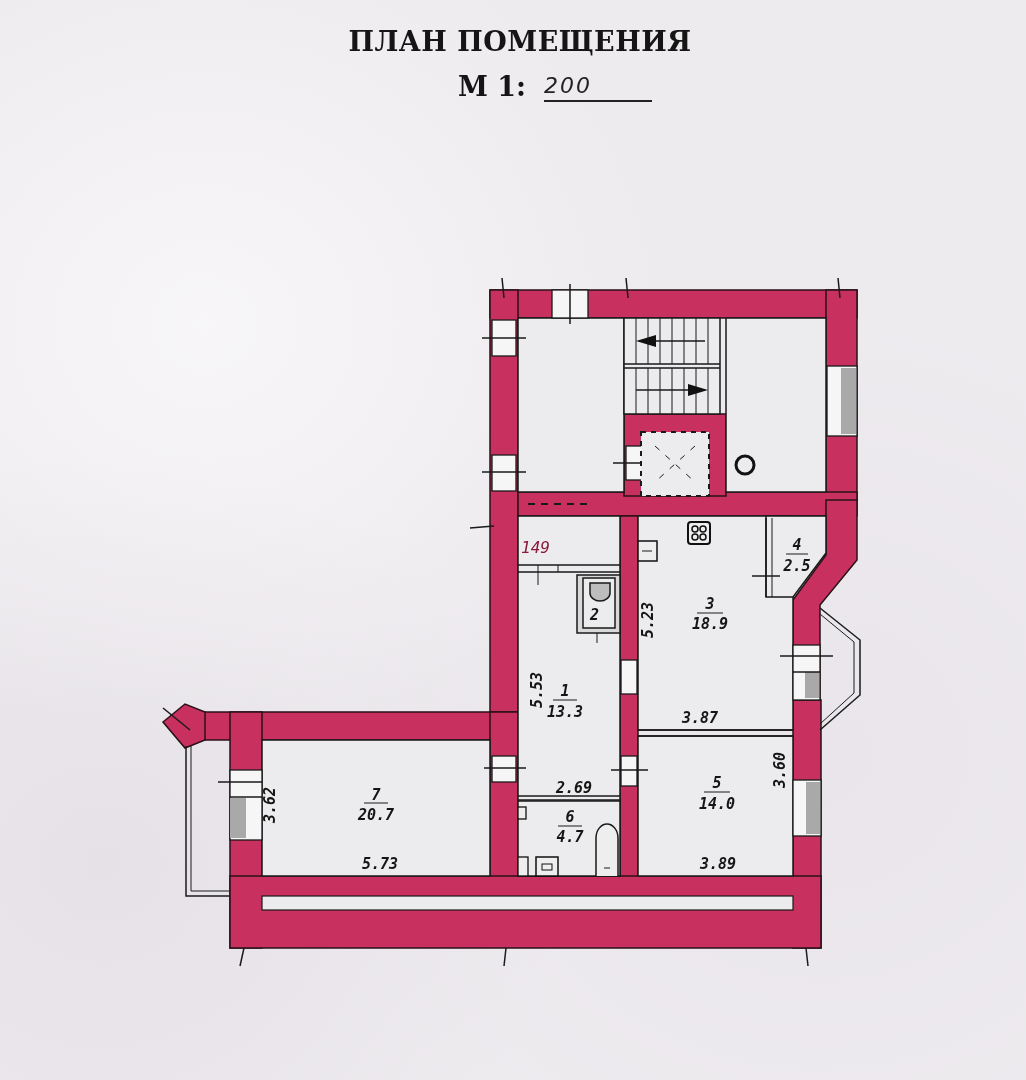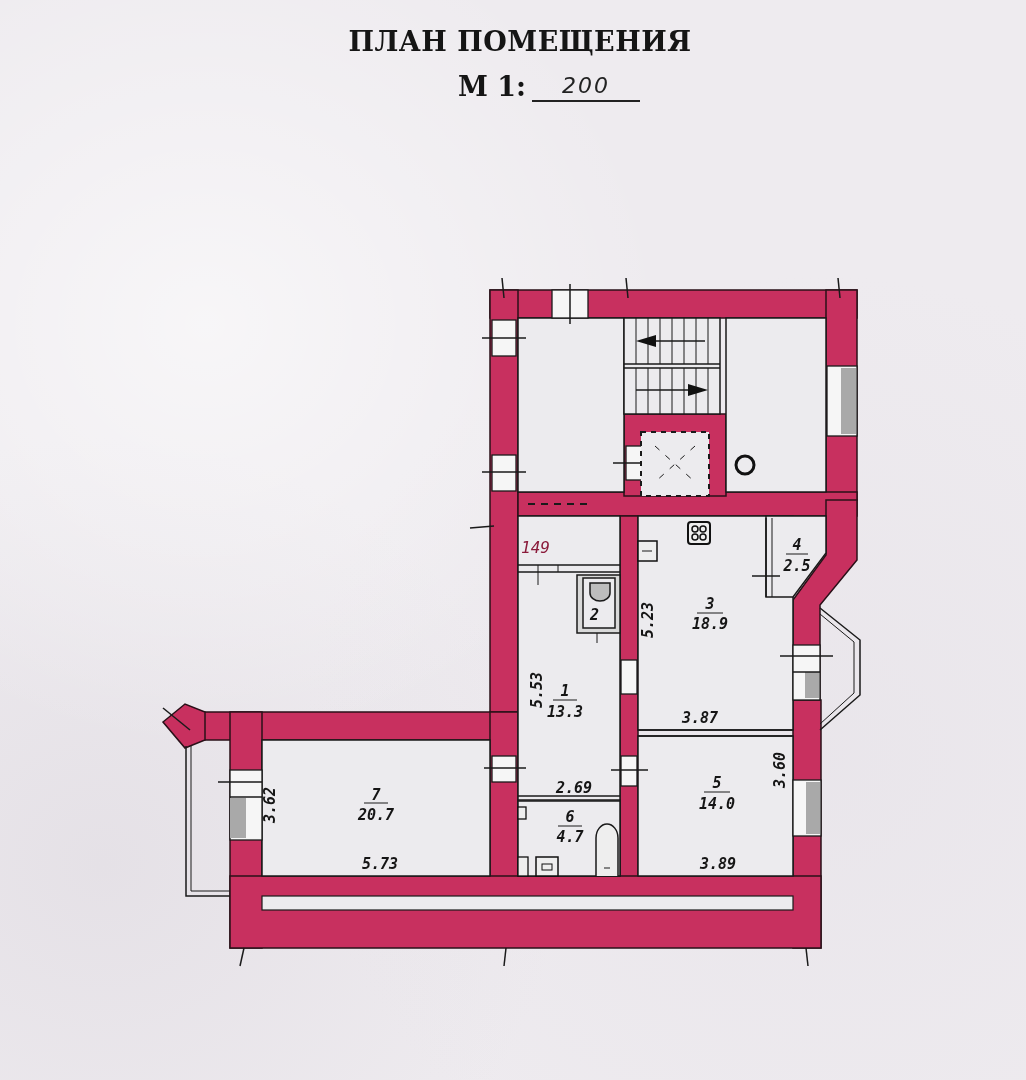--- a/index.html
+++ b/index.html
@@ -18,25 +18,25 @@
         #eeebef;
     }
     .title {
       position: absolute; left: 0; width: 1040px; top: 26px;
       text-align: center; font-weight: bold; font-size: 27px;
       color: #151515; letter-spacing: 0.5px;
       font-family: "DejaVu Serif", serif;
     }
     .scale-row {
       position: absolute; top: 66px; left: 458px; height: 36px;
-      display: flex; align-items: flex-end; gap: 6px;
+      display: flex; align-items: flex-end; gap: 18px;
     }
     .scale-prefix { font-weight: bold; font-size: 27px; color: #151515; font-family: "DejaVu Serif", serif; }
     .scale-value {
-      display: inline-block; width: 108px; text-align: center;
+      display: inline-block; width: 108px; 
       border-bottom: 2px solid #222; font-style: italic;
       font-family: "DejaVu Sans", sans-serif; font-size: 22px; color: #222;
       padding-bottom: 2px; letter-spacing: 2px;
     }
     svg.plan { position: absolute; left: 0; top: 0; }
     .wall { fill: #c8305f; stroke: #2a1018; stroke-width: 1.5; }
     .floor { fill: #ecebee; stroke: #1a1a1a; stroke-width: 1.5; }
     .win { fill: #f6f6f6; stroke: #1a1a1a; stroke-width: 1.3; }
     .win-gray { fill: #a9a9a9; }
     .line { stroke: #1a1a1a; stroke-width: 1.5; fill: none; }

